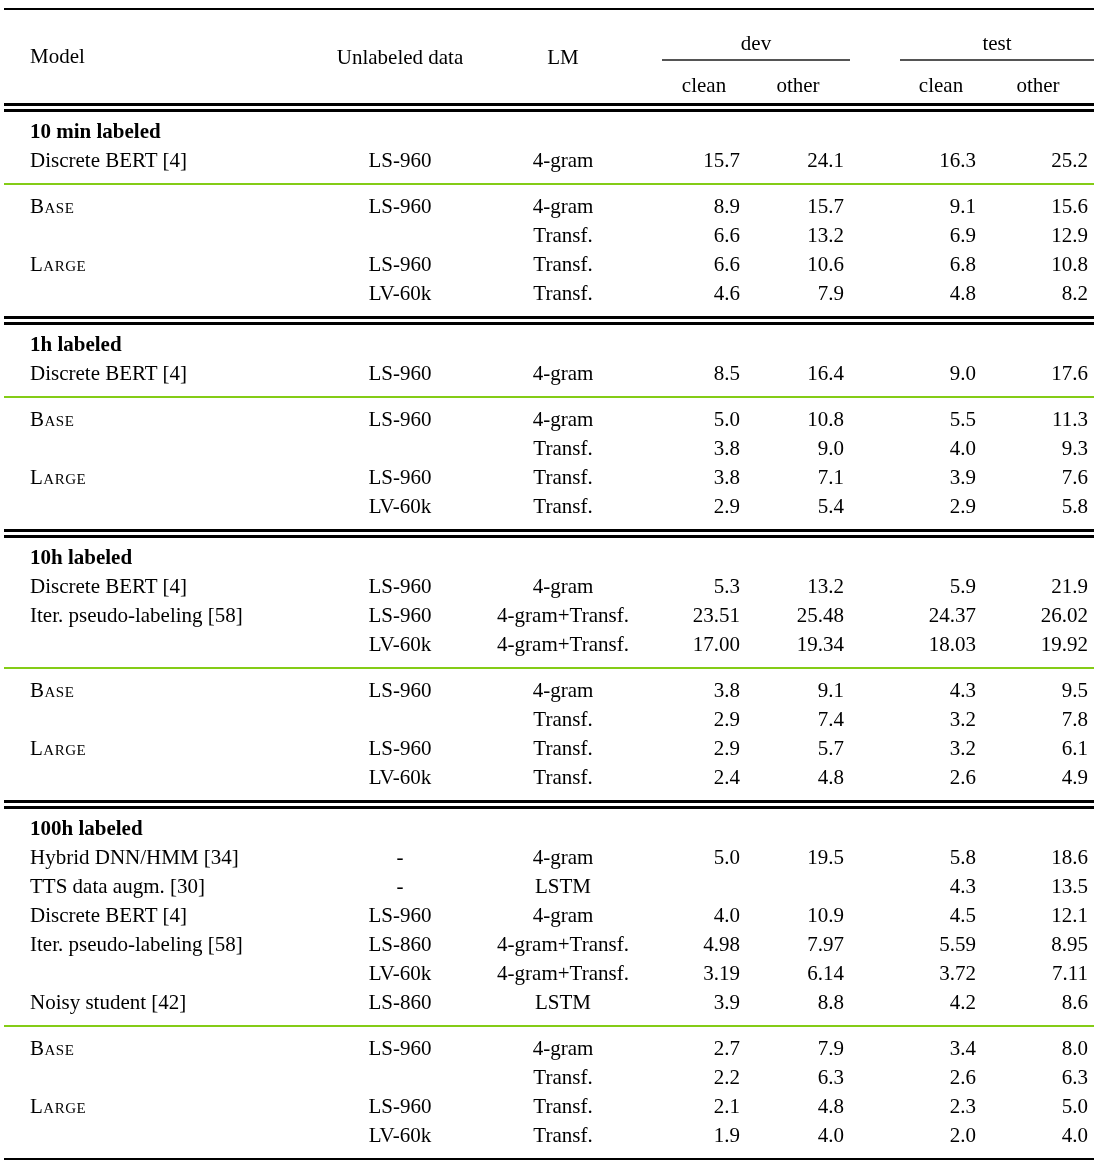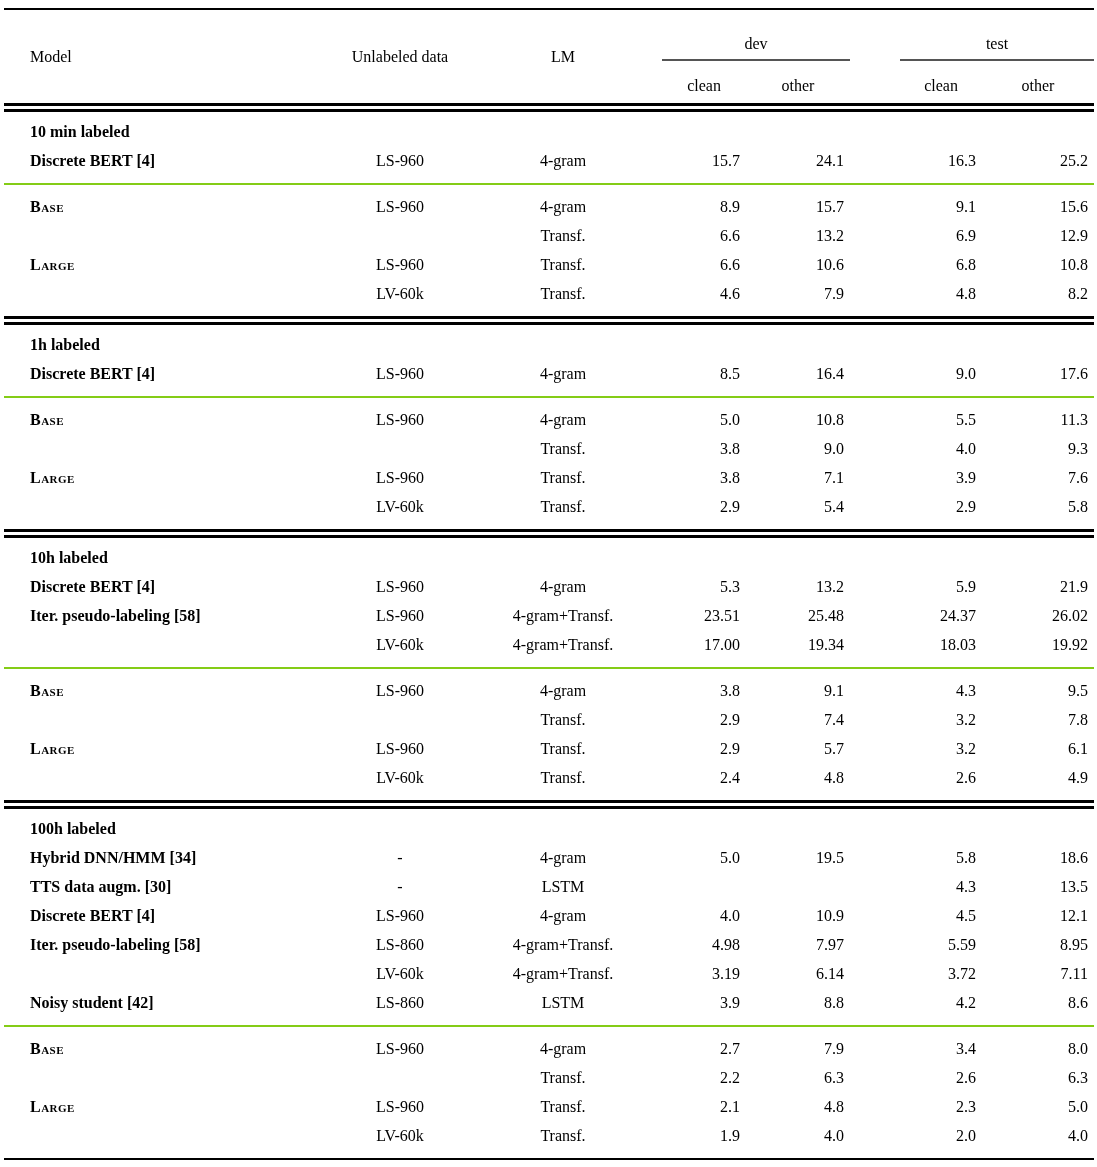--- a/index.html
+++ b/index.html
@@ -11,21 +11,21 @@
     color: #000000;
   }
   .table-wrap {
     position: absolute;
     left: 4px; top: 8px;
     width: 1090px;
   }
   table.results {
     border-collapse: collapse;
     width: 100%;
-    font-size: 16px;
+    font-size: 21px;
     border-top: 2.5px solid #000;
     border-bottom: 2.5px solid #000;
   }
   
   col.c-model    { width: 332px; }
   col.c-unlab    { width: 128px; }
   col.c-lm       { width: 198px; }
   col.c-devclean { width: 84px; }
   col.c-devother { width: 104px; }
   col.c-spacer   { width: 50px; }
@@ -43,21 +43,21 @@
   .th-center { text-align: center; white-space: normal; line-height: 26px; }
   .th-group {
     text-align: center;
     border-bottom: 2px solid #555;
     padding-top: 20px;
     padding-bottom: 2px;
   }
   .th-sub { text-align: center; padding-top: 11px; padding-bottom: 4px; }
   .th-spacer { border-bottom: none; }
 
-  td.cell-model { text-align: left; padding-left: 26px; font-weight: bold; }
+  td.cell-model { text-align: left; padding-left: 26px; }
   td.cell-model.sc { font-variant: small-caps; letter-spacing: 0.5px; }
   td.cell-center { text-align: center; }
   td.cell-num { text-align: right; padding-right: 6px; }
   td.cell-spacer { }
 
   tr.section-title-row td {
     border-top: 9px double #000;
     font-weight: bold;
     text-align: left;
     padding-left: 26px;

